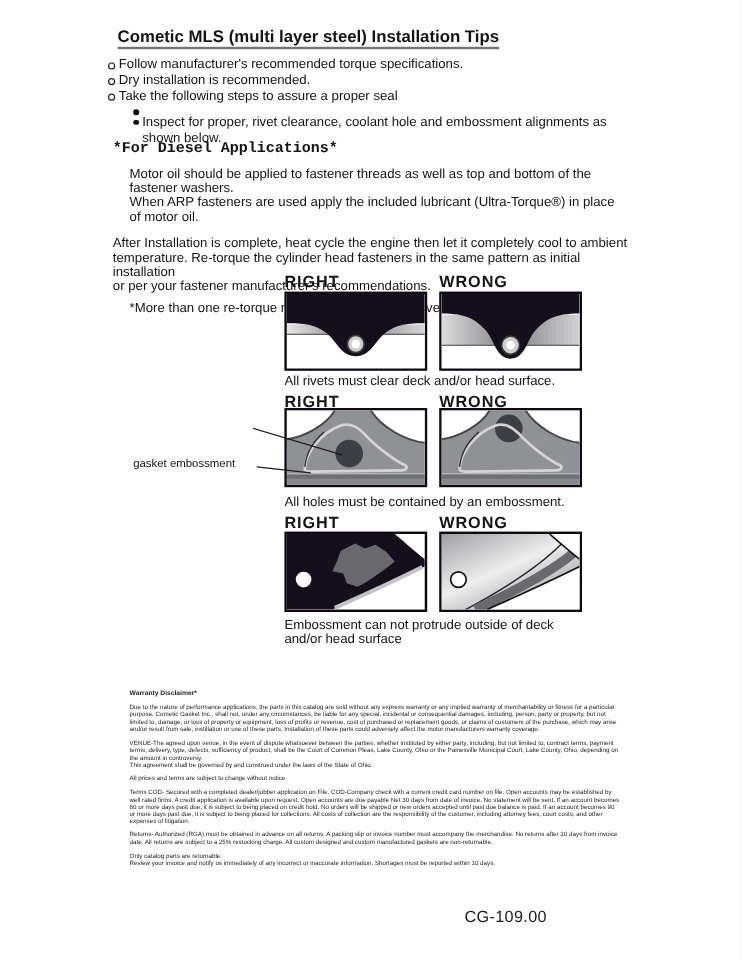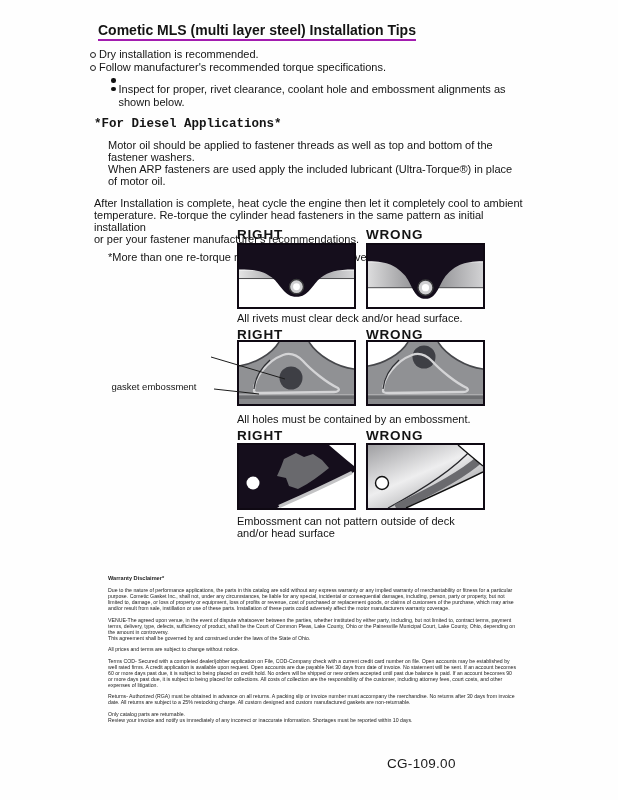--- a/index.html
+++ b/index.html
@@ -4,21 +4,21 @@
 <style>
   html,body{margin:0;padding:0;background:#e9e9e9;}
   .page{
     position:relative;width:618px;height:800px;background:#fefefe;
     font-family:"Liberation Sans","DejaVu Sans",sans-serif;color:#141414;
     margin:0 auto;overflow:hidden;
   }
   
   .intro{position:absolute;left:90px;top:22px;width:444px;}
   .title{font-size:14px;font-weight:bold;margin:0 0 7px 8px;}
-  .title span{border-bottom:2px solid #a21caf;padding-bottom:1px;display:inline-block;}
+  .title span{border-bottom:2px solid #737373;padding-bottom:1px;display:inline-block;}
   .bullets{margin:0;padding:0;list-style:none;font-size:11px;line-height:13px;}
   .bullets li{display:flex;align-items:flex-start;}
   .ob{flex:0 0 auto;width:4px;height:4px;border:1px solid #222;border-radius:50%;margin:4px 3px 0 0;}
   .fb{flex:0 0 auto;width:4.5px;height:4.5px;background:#111;border-radius:50%;margin:4px 3px 0 0;}
   .sub{padding-left:21px;}
   
   .diesel{position:absolute;left:94px;top:117px;width:438px;}
   .diesel h2{font-size:12.5px;font-weight:bold;margin:0 0 8px;font-family:Liberation Mono, monospace;}
   .diesel p{font-size:11px;line-height:12px;margin:0 14px 10px;white-space:pre-line;}
   .diesel p.tight{margin:0 0 6px;}
@@ -40,25 +40,29 @@
 </head>
 <body>
 
 <div class="page">
 
   <div class="intro">
     <h1 class="title"><span>Cometic MLS (multi layer steel) Installation Tips</span></h1>
     <ul class="bullets">
       <li>
           <span class="ob"></span>
-          <span>Dry installation is recommended.</span>
+          <span>Follow manufacturer's recommended torque specifications.</span>
         </li>
       <li>
           <span class="ob"></span>
-          <span>Follow manufacturer's recommended torque specifications.</span>
+          <span>Dry installation is recommended.</span>
+        </li>
+      <li>
+          <span class="ob"></span>
+          <span>Take the following steps to assure a proper seal</span>
         </li>
       <li class="sub">
           <span class="fb"></span>
         </li>
       <li class="sub">
           <span class="fb"></span>
           <span>Inspect for proper, rivet clearance, coolant hole and embossment alignments as shown below.</span>
         </li>
     </ul>
   </div>
@@ -110,21 +114,21 @@
       <path d="M0,0 H115 V16 C94,16 87,21 79,29 C71,37 70,53 57.5,53 C45,53 44,37 36,29 C28,21 21,16 0,16 Z" fill="#150e1c"></path>
       <circle cx="57.5" cy="42" r="7.5" fill="#cfcfd1" stroke="#39393b" stroke-width="1.4"></circle>
       <circle cx="57.5" cy="42" r="3.6" fill="#ffffff"></circle>
     </svg>
   </div>
   <div class="dg-caption" style="top:312px">All rivets must clear deck and/or head surface.</div>
 
   <div class="dg-label colL" style="top:327px">RIGHT</div>
   <div class="dg-label colR" style="top:327px">WRONG</div>
 
-  <div class="ann" style="left:95px;top:381px;width:118px;text-align:center;">gasket embossment</div>
+  <div class="ann" style="left:78px;top:381px;width:118px;">gasket embossment</div>
 
   <div class="panel colL" style="top:340px">
     <svg viewBox="0 0 115 62" preserveAspectRatio="none">
       <rect width="115" height="62" fill="#909194"></rect>
       <line x1="0" y1="52.8" x2="115" y2="52.8" stroke="#c2c2c4" stroke-width="0.8"></line>
       <rect y="53.5" width="115" height="3.5" fill="#6e6f72"></rect>
       <rect y="57" width="115" height="5" fill="#87888b"></rect>
       <path d="M115,0 H70 C79,14 98,25 115,27 Z" fill="#ffffff"></path>
       <path d="M70,0 C79,14 98,25 115,27" fill="none" stroke="#46474b" stroke-width="1.6"></path>
       <path d="M0,0 H40 C33,12 15,22 0,24 Z" fill="#ffffff"></path>
@@ -181,21 +185,21 @@
       <rect width="115" height="63" fill="url(#b3)"></rect>
       <path d="M20,63 C50,47 84,26 104,4" fill="none" stroke="#27272b" stroke-width="1.2"></path>
       <path d="M28,63 C58,49 92,32 112,14" fill="none" stroke="#6a6a6e" stroke-width="8"></path>
       <path d="M90,0 H115 V21 C105,13 97,6 90,0 Z" fill="#ffffff"></path>
       <path d="M90,0 C97,6 105,13 115,21" fill="none" stroke="#111111" stroke-width="1.3"></path>
       <path d="M115,27 C89,40 60,53 38,63 H115 Z" fill="#ffffff"></path>
       <path d="M38,63 C60,53 89,40 115,27" fill="none" stroke="#111111" stroke-width="1.4"></path>
       <circle cx="14" cy="38" r="6.5" fill="#ffffff" stroke="#111111" stroke-width="1.4"></circle>
     </svg>
   </div>
-  <div class="dg-caption" style="top:515px">Embossment can not pattern outside of deck
+  <div class="dg-caption" style="top:515px">Embossment can not protrude outside of deck
 and/or head surface</div>
 
   <div class="disclaimer">
     <h3>Warranty Disclaimer*</h3>
     <p>Due to the nature of performance applications, the parts in this catalog are sold without any express warranty or any implied warranty of merchantability or fitness for a particular purpose.  Cometic Gasket Inc., shall not, under any circumstances, be liable for any special, incidental or consequential damages, including, person, party or property, but not limited to, damage, or loss of property or equipment, loss of profits or revenue, cost of purchased or replacement goods, or claims of customers of the purchase, which may arise and/or result from sale, instillation or use of these parts.  Installation of these parts could adversely affect the motor manufacturers warranty coverage.</p>
     <p>VENUE-The agreed upon venue, in the event of dispute whatsoever between the parties, whether instituted by either party, including, but not limited to, contract terms, payment terms, delivery, type, defects, sufficiency of product, shall be the Court of Common Pleas, Lake County, Ohio or the Painesville Municipal Court, Lake County, Ohio, depending on the amount in controversy.
 This agreement shall be governed by and construed under the laws of the State of Ohio.</p>
     <p>All prices and terms are subject to change without notice.</p>
     <p>Terms COD- Secured with a completed dealer/jobber application on File, COD-Company check with a current credit card number on file.  Open accounts may be established by well rated firms.  A credit application is available upon request.  Open accounts are due payable Net 30 days from date of invoice.  No statement will be sent.  If an account becomes 60 or more days past due, it is subject to being placed on credit hold.  No orders will be shipped or new orders accepted until past due balance is paid.  If an account becomes 90 or more days past due, it is subject to being placed for collections.  All costs of collection are the responsibility of the customer, including attorney fees, court costs, and other expenses of litigation.</p>
     <p>Returns- Authorized (RGA) must be obtained in advance on all returns.  A packing slip or invoice number must accompany the merchandise.  No returns after 30 days from invoice date.  All returns are subject to a 25% restocking charge.  All custom designed and custom manufactured gaskets are non-returnable.</p>

